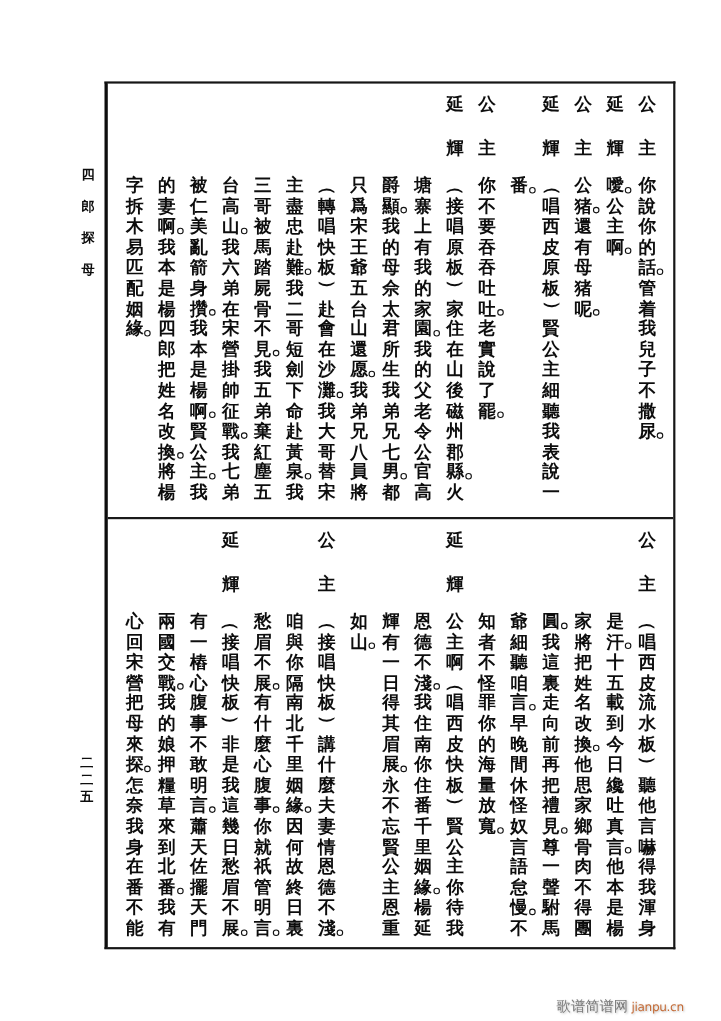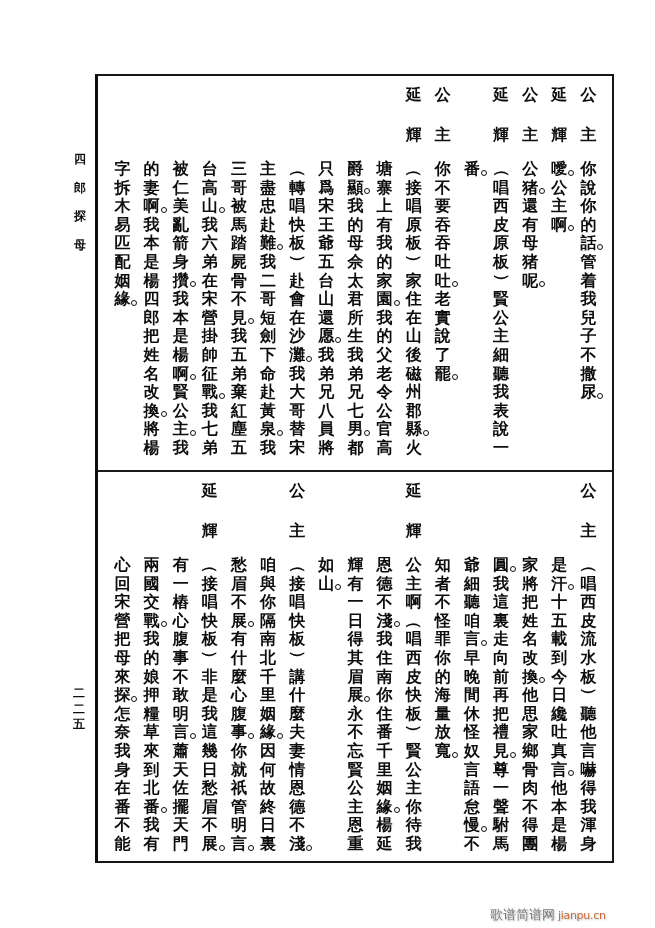--- a/index.html
+++ b/index.html
@@ -35,21 +35,21 @@
   .dot { display:block; height:0; font-size:0; position:relative; }
   .dot::after {
     content:""; position:absolute; left:calc(50% + 9px); top:-9px;
     width:4px; height:4px; border:1.2px solid #111; border-radius:50%;
   }
   .runhead { position:absolute; left:72px; top:151px; width:16px; }
   .runhead .ch { height:28.6px; line-height:16px; font-size:12px; }
   .pageno { position:absolute; left:71px; top:685px; width:16px; }
   .pageno .ch { height:15.5px; line-height:16px; font-size:12px; }
   .watermark {
-    position:absolute; left:490px; top:904px; white-space:nowrap;
+    position:absolute; left:506px; top:904px; white-space:nowrap;
     text-shadow:1px 1px 2px rgba(0,0,0,0.25);
   }
   .wm-cn { font-size:13px; color:#7a7a7a; }
   .wm-en { font-family:"DejaVu Sans", sans-serif; font-size:11px; color:#c46a35; letter-spacing:-0.3px; margin-left:3px; }
 </style>
 </head>
 <body>
 
 <div class="runhead vt">
     <span class="ch">四</span>

